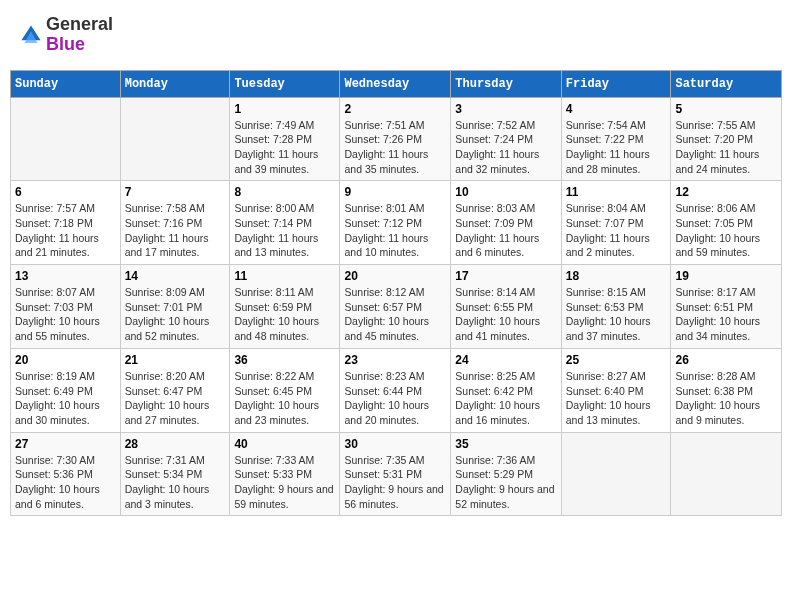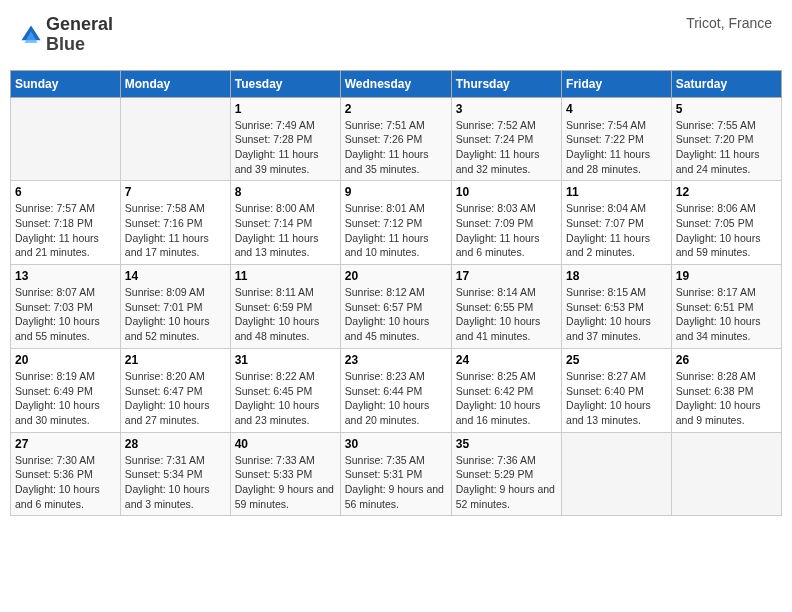--- a/index.html
+++ b/index.html
@@ -9,39 +9,40 @@
       width: 792px;
       min-height: 612px;
       padding: 10px;
     }
     .header {
       display: flex;
       justify-content: space-between;
       align-items: flex-start;
       margin-bottom: 10px;
       padding: 5px 10px;
+      flex-direction: column;
     }
     .logo {
       display: flex;
       align-items: center;
     }
     .logo-text {
       display: flex;
       flex-direction: column;
       line-height: 1.1;
     }
     .logo-general {
       font-size: 18px;
       font-weight: bold;
       color: #333;
     }
     .logo-blue {
       font-size: 18px;
       font-weight: bold;
-      color: #404040;
+      color: #a21caf;
     }
     .logo-icon {
       width: 22px;
       height: 22px;
       margin-right: 4px;
     }
     .title-block {
       text-align: right;
     }
     .month-title {
@@ -58,20 +59,21 @@
       border-collapse: collapse;
       font-size: 11px;
     }
     .calendar thead th {
       background-color: #1a6bbf;
       color: #fff;
       padding: 6px 4px;
       text-align: left;
       font-size: 12px;
       border: 1px solid #aaa;
+      font-family: Liberation Mono, monospace;
     }
     .calendar tbody td {
       border: 1px solid #ccc;
       vertical-align: top;
       padding: 4px;
       width: 113px;
       min-height: 80px;
       background: #fff;
     }
     .calendar tbody tr:nth-child(odd) td {
@@ -101,21 +103,20 @@
     <svg class="logo-icon" viewBox="0 0 30 30" xmlns="http://www.w3.org/2000/svg">
       <polygon points="15,2 28,22 2,22" fill="#1a6bbf"></polygon>
       <polygon points="15,10 24,26 6,26" fill="#4da6ff" opacity="0.7"></polygon>
     </svg>
     <div class="logo-text">
       <span class="logo-general">General</span>
       <span class="logo-blue">Blue</span>
     </div>
   </div>
   <div class="title-block">
-    <div class="subtitle">Tricot, France</div>
   </div>
 </div>
 
 <table class="calendar">
   <thead>
     <tr>
     <th>Sunday</th>
         <th>Monday</th>
         <th>Tuesday</th>
         <th>Wednesday</th>
@@ -148,21 +149,21 @@
         <td><span class="day-number">14</span><span class="cell-text">Sunrise: 8:09 AM<br>Sunset: 7:01 PM<br>Daylight: 10 hours and 52 minutes.</span></td>
         <td><span class="day-number">11</span><span class="cell-text">Sunrise: 8:11 AM<br>Sunset: 6:59 PM<br>Daylight: 10 hours and 48 minutes.</span></td>
         <td><span class="day-number">20</span><span class="cell-text">Sunrise: 8:12 AM<br>Sunset: 6:57 PM<br>Daylight: 10 hours and 45 minutes.</span></td>
         <td><span class="day-number">17</span><span class="cell-text">Sunrise: 8:14 AM<br>Sunset: 6:55 PM<br>Daylight: 10 hours and 41 minutes.</span></td>
         <td><span class="day-number">18</span><span class="cell-text">Sunrise: 8:15 AM<br>Sunset: 6:53 PM<br>Daylight: 10 hours and 37 minutes.</span></td>
         <td><span class="day-number">19</span><span class="cell-text">Sunrise: 8:17 AM<br>Sunset: 6:51 PM<br>Daylight: 10 hours and 34 minutes.</span></td>
       </tr>
       <tr>
         <td><span class="day-number">20</span><span class="cell-text">Sunrise: 8:19 AM<br>Sunset: 6:49 PM<br>Daylight: 10 hours and 30 minutes.</span></td>
         <td><span class="day-number">21</span><span class="cell-text">Sunrise: 8:20 AM<br>Sunset: 6:47 PM<br>Daylight: 10 hours and 27 minutes.</span></td>
-        <td><span class="day-number">31</span><span class="cell-text">Sunrise: 8:22 AM<br>Sunset: 6:45 PM<br>Daylight: 10 hours and 23 minutes.</span></td>
+        <td><span class="day-number">36</span><span class="cell-text">Sunrise: 8:22 AM<br>Sunset: 6:45 PM<br>Daylight: 10 hours and 23 minutes.</span></td>
         <td><span class="day-number">23</span><span class="cell-text">Sunrise: 8:23 AM<br>Sunset: 6:44 PM<br>Daylight: 10 hours and 20 minutes.</span></td>
         <td><span class="day-number">24</span><span class="cell-text">Sunrise: 8:25 AM<br>Sunset: 6:42 PM<br>Daylight: 10 hours and 16 minutes.</span></td>
         <td><span class="day-number">25</span><span class="cell-text">Sunrise: 8:27 AM<br>Sunset: 6:40 PM<br>Daylight: 10 hours and 13 minutes.</span></td>
         <td><span class="day-number">26</span><span class="cell-text">Sunrise: 8:28 AM<br>Sunset: 6:38 PM<br>Daylight: 10 hours and 9 minutes.</span></td>
       </tr>
       <tr>
         <td><span class="day-number">27</span><span class="cell-text">Sunrise: 7:30 AM<br>Sunset: 5:36 PM<br>Daylight: 10 hours and 6 minutes.</span></td>
         <td><span class="day-number">28</span><span class="cell-text">Sunrise: 7:31 AM<br>Sunset: 5:34 PM<br>Daylight: 10 hours and 3 minutes.</span></td>
         <td><span class="day-number">40</span><span class="cell-text">Sunrise: 7:33 AM<br>Sunset: 5:33 PM<br>Daylight: 9 hours and 59 minutes.</span></td>
         <td><span class="day-number">30</span><span class="cell-text">Sunrise: 7:35 AM<br>Sunset: 5:31 PM<br>Daylight: 9 hours and 56 minutes.</span></td>

